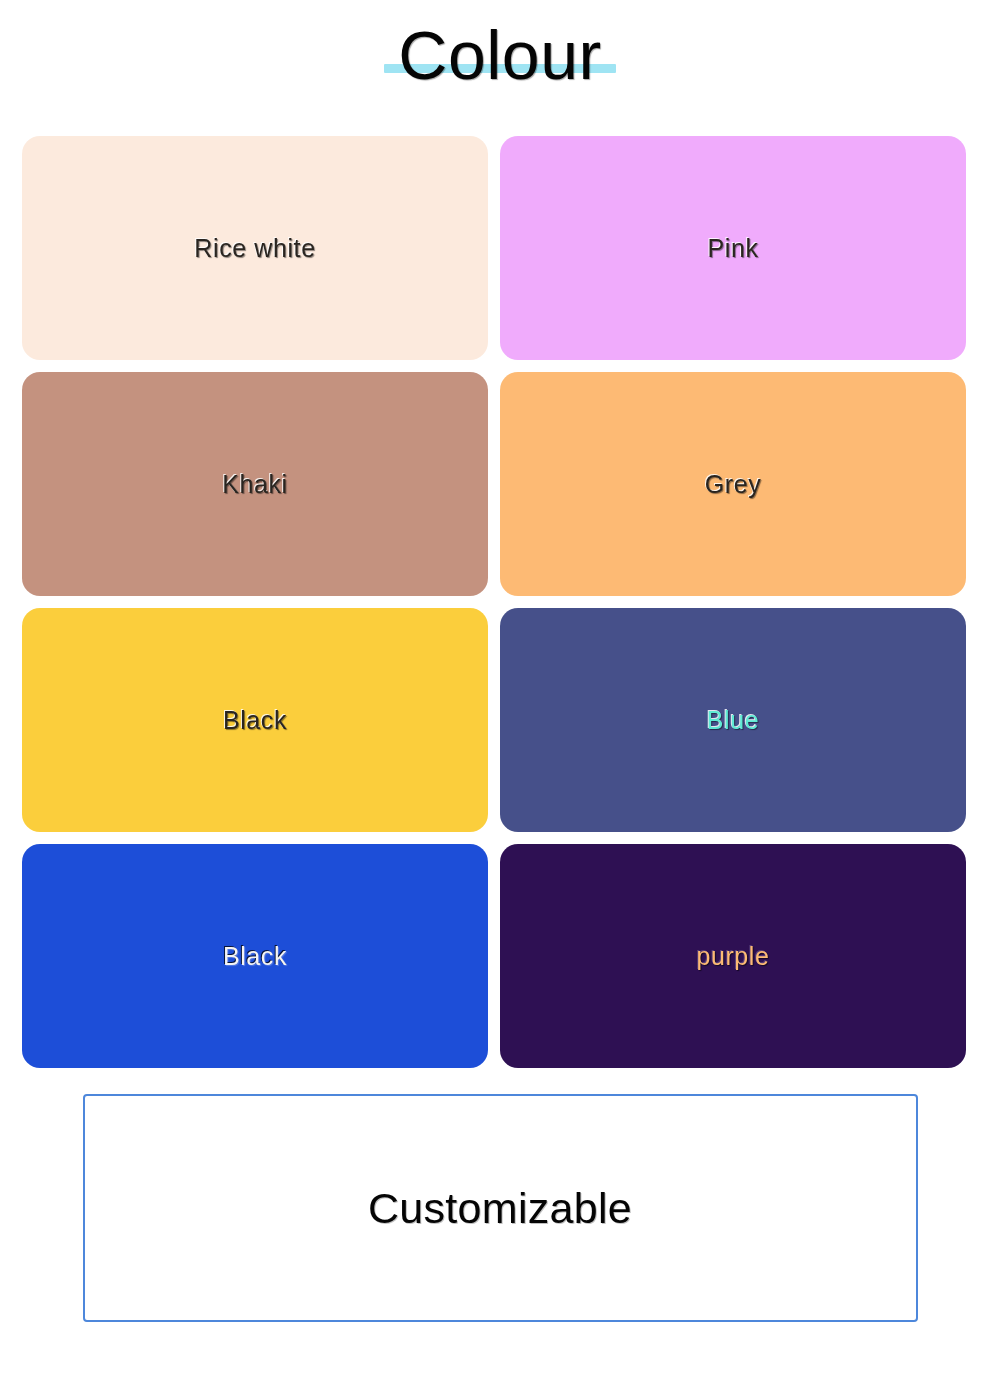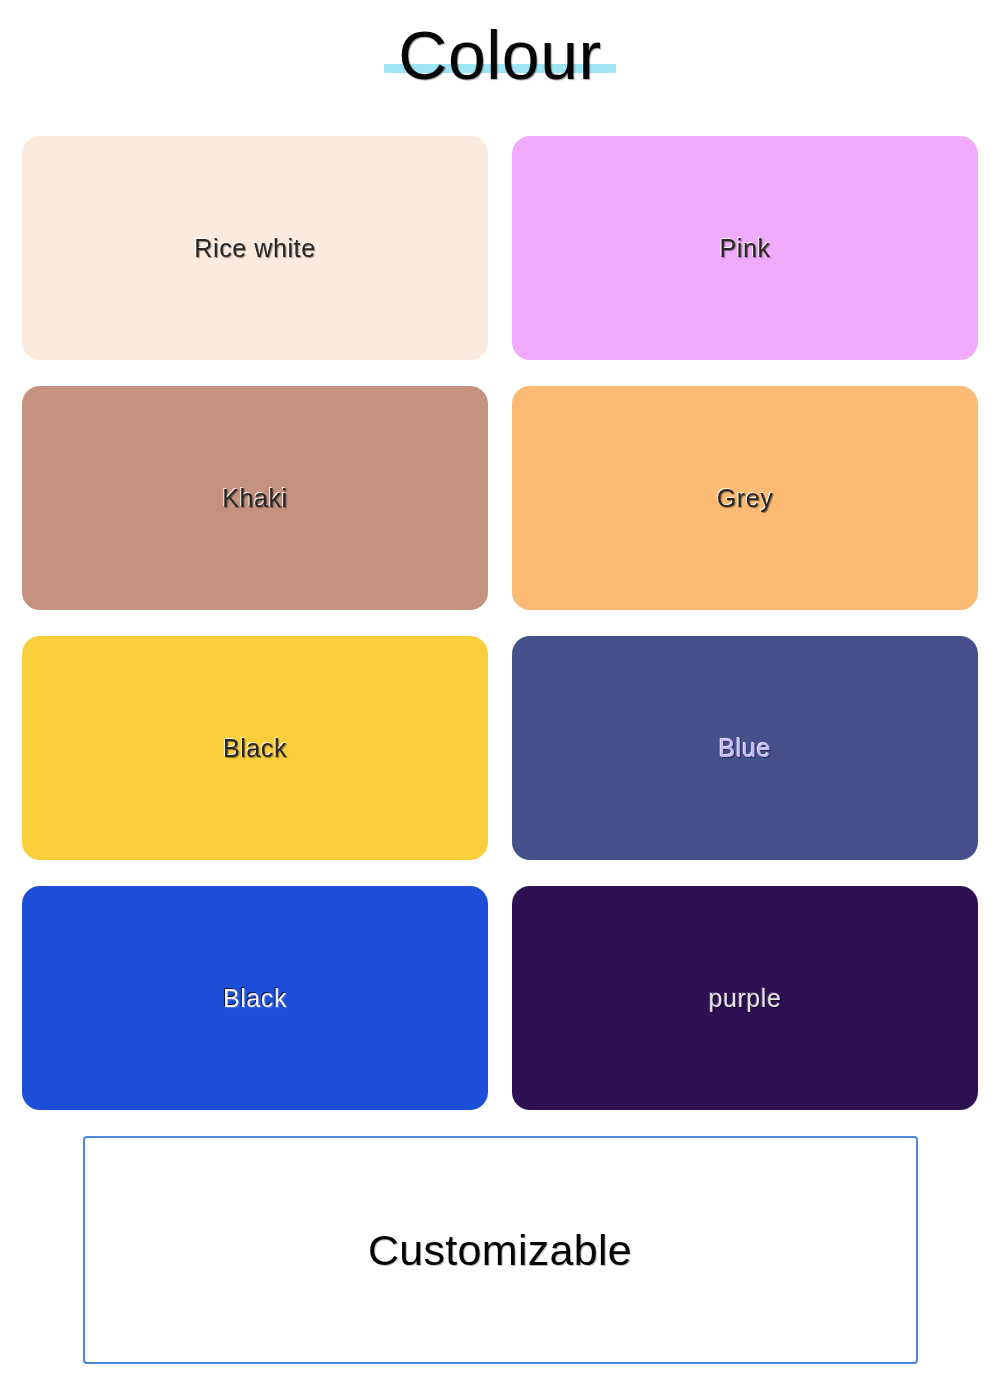--- a/index.html
+++ b/index.html
@@ -62,20 +62,21 @@
   
   .swatch-grid {
     position: relative;
     width: 956px;
     margin: 0 auto;
     display: grid;
     grid-template-columns: 466px 466px;
     column-gap: 24px;
     row-gap: 26px;
     padding-top: 26px;
+    gap: 12px;
   }
 
   .swatch {
     position: relative;
     height: 224px;
     border-radius: 18px;
     display: flex;
     align-items: center;
     justify-content: center;
     box-sizing: border-box;
@@ -163,29 +164,29 @@
 
     <div class="swatch" style="background: #fdba74;">
       <span class="swatch-label emboss" style="color: rgb(42, 37, 32);">Grey</span>
     </div>
 
     <div class="swatch" style="background: rgb(251, 206, 60);">
       <span class="swatch-label emboss" style="color: rgb(42, 37, 32);">Black</span>
     </div>
 
     <div class="swatch" style="background: rgb(70, 80, 138);">
-      <span class="swatch-label emboss" style="color: #c4b5fd;">Blue</span>
+      <span class="swatch-label emboss" style="color: #5eead4;">Blue</span>
     </div>
 
     <div class="swatch" style="background: #1d4ed8;">
       <span class="swatch-label emboss-light" style="color: rgb(244, 244, 244);">Black</span>
     </div>
 
     <div class="swatch" style="background: rgb(46, 16, 83);">
-      <span class="swatch-label emboss-dark" style="color: #e5e5e5;">purple</span>
+      <span class="swatch-label emboss-dark" style="color: #fdba74;">purple</span>
     </div>
 
   </div>
 
   <div class="custom-box" style="border-color: rgb(77, 135, 219); background: rgb(255, 255, 255);">
     <span class="custom-label" style="color: rgb(5, 5, 5);">Customizable</span>
   </div>
 
 </div>
 

